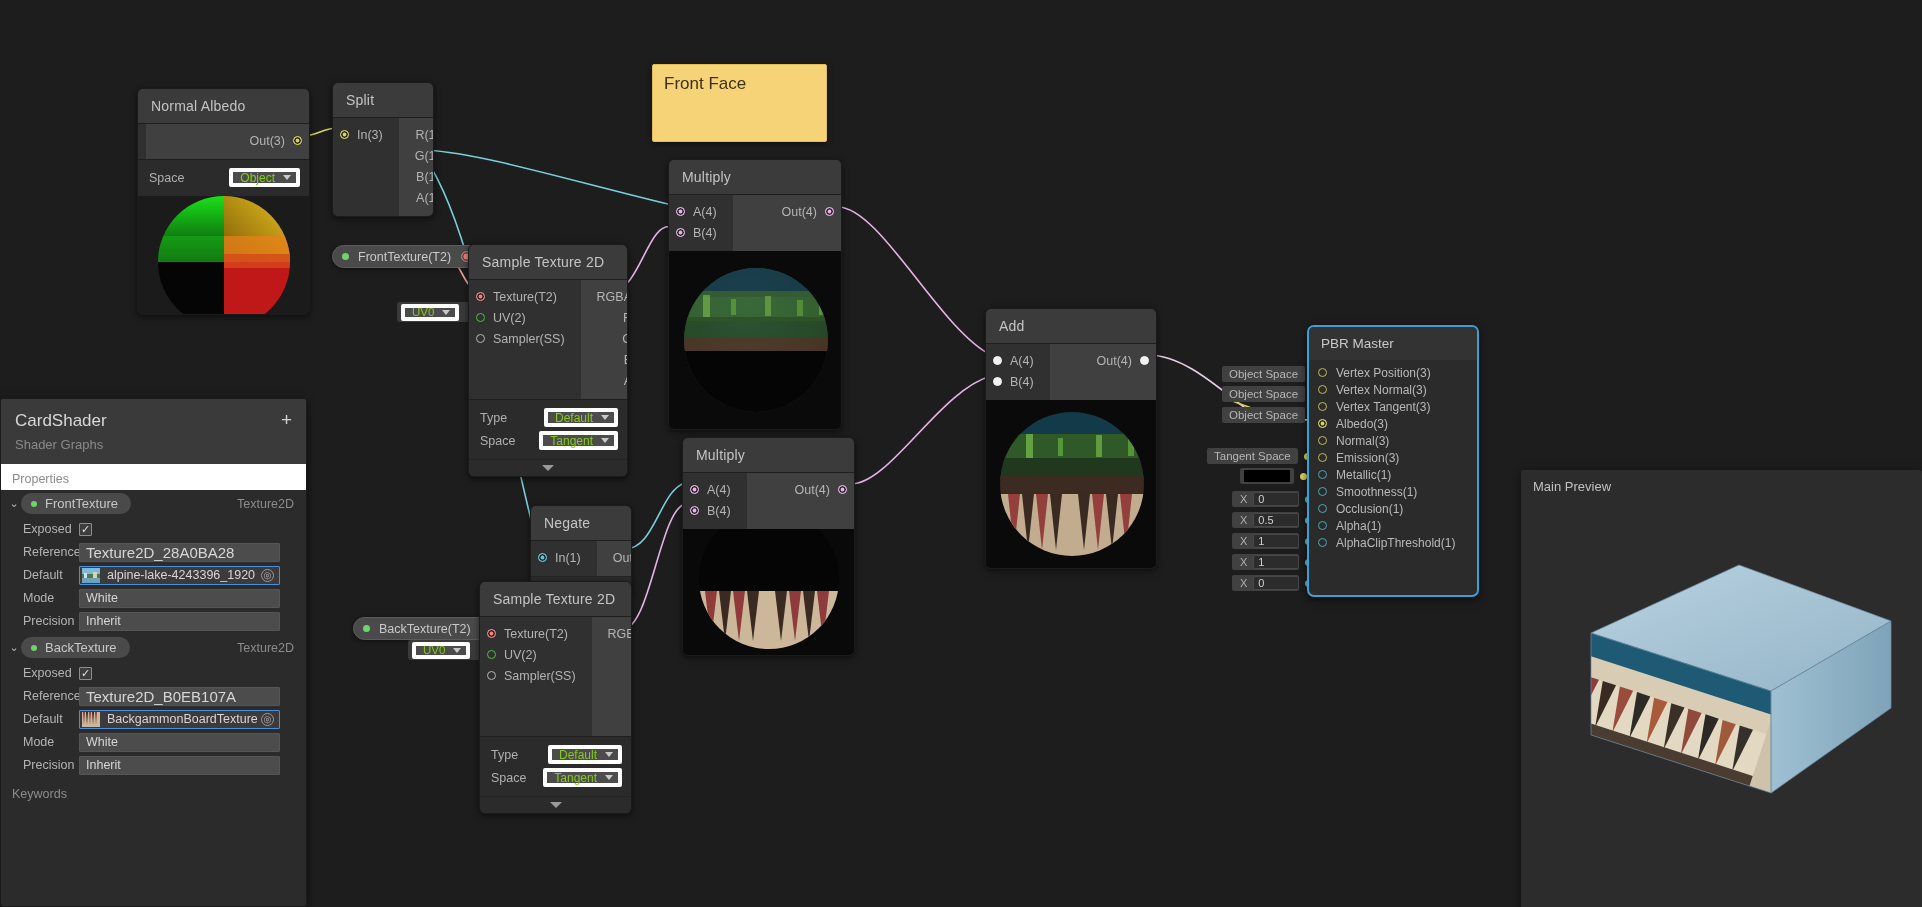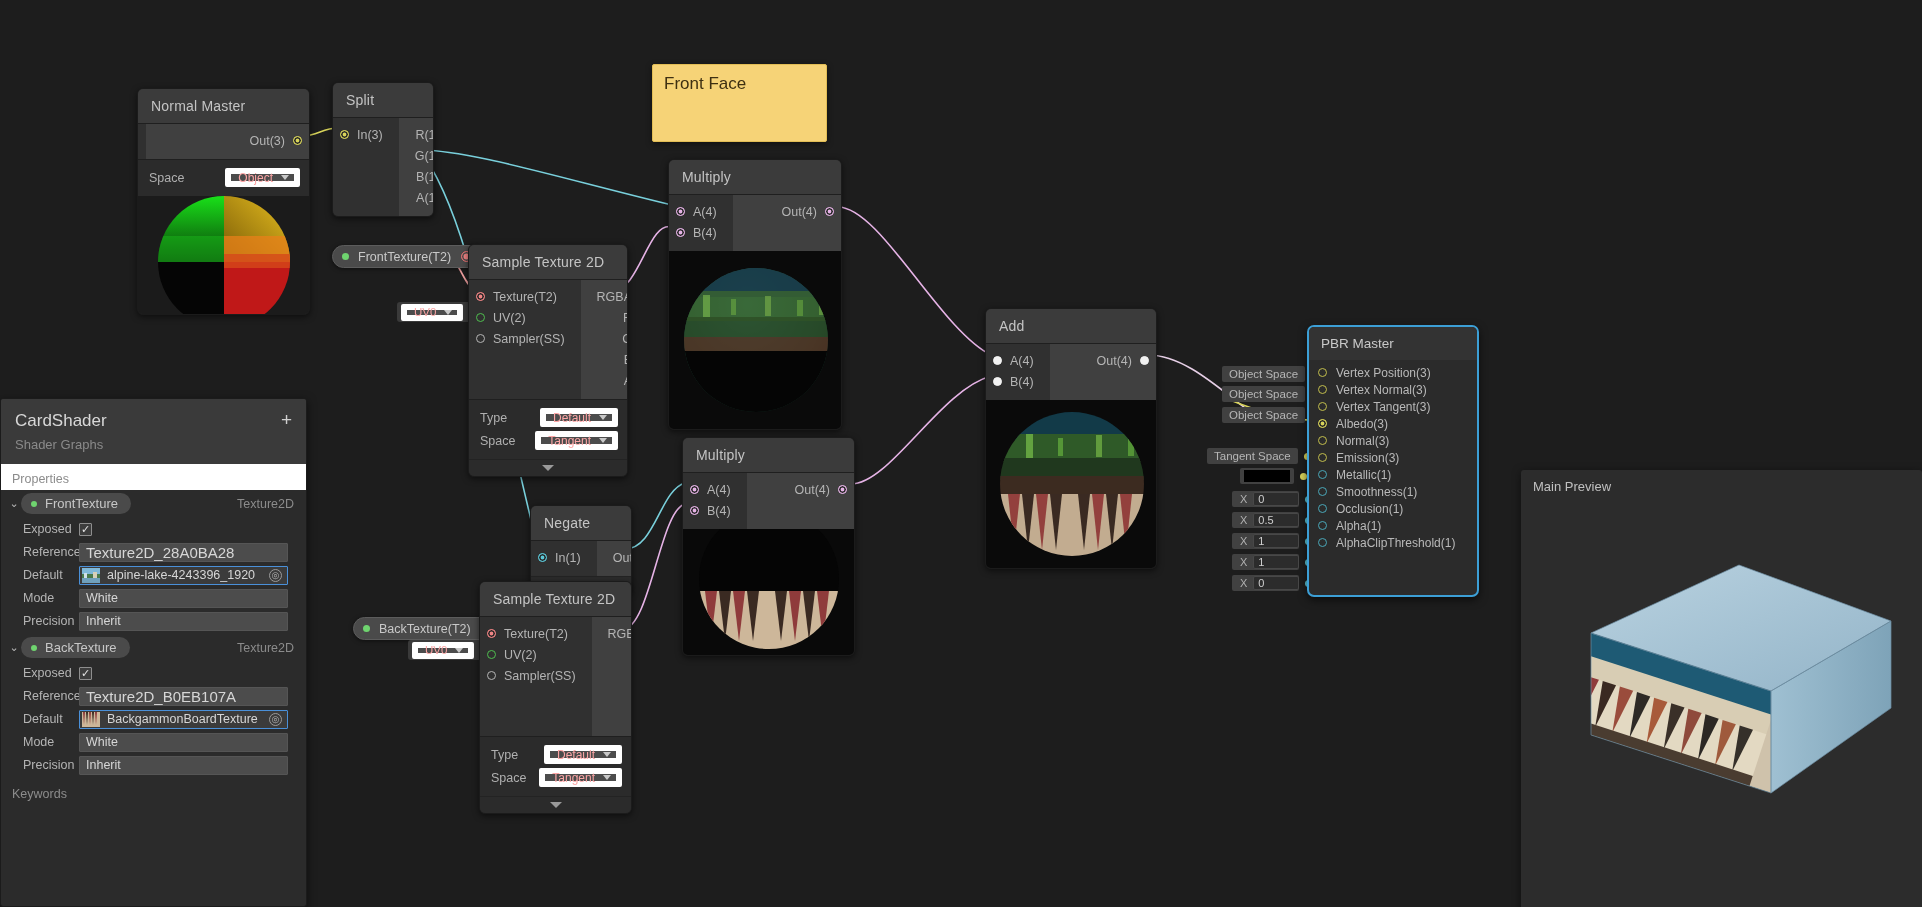--- a/index.html
+++ b/index.html
@@ -55,22 +55,22 @@
   .c-tex  { color:#f08585; border-color:#e06f6f; }
   .c-uv   { color:#62d862; border-color:#4fbd4f; }
   .c-white{ color:#f2f2f2; border-color:#e2e2e2; }
   .c-samp { color:#cfcfcf; border-color:#b5b5b5; }
 
   
   .ctrls { background:#2b2b2b; border-top:1px solid #1f1f1f; padding:5px 9px 6px 11px; }
   .ctrlrow { display:flex; align-items:center; height:21px; margin:2px 0; }
   .ctrlrow .lbl { color:#b0b0b0; font-size:12.5px; flex:1 1 auto; }
   .dd {
-    background:#4c4c4c; border:6px solid #ffffff; border-radius:2px;
-    color:#fca5a5; font-size:12px; height:19px; min-width:68px;
+    background:#4c4c4c; border:4px solid #ffffff; border-radius:2px;
+    color:#84cc16; font-size:12px; height:19px; min-width:68px;
     display:flex; align-items:center; padding:0 5px 0 7px; justify-content:space-between;
   }
   .dd .car { width:0;height:0;border-left:4px solid transparent;border-right:4px solid transparent;
              border-top:5px solid #c9c9c9; margin-left:8px; }
   .collapse {
     background:#2b2b2b; height:17px; display:flex; align-items:center; justify-content:center;
     border-top:1px solid #232323;
   }
   .collapse .chev { width:0;height:0;border-left:6px solid transparent;border-right:6px solid transparent;
                     border-top:6px solid #9a9a9a; }
@@ -142,21 +142,21 @@
   .bb-plus { position:absolute; right:14px; top:14px; color:#cfcfcf; font-size:19px; line-height:14px; }
   .bb-sect { color:#8c8c8c; font-size:12.5px; padding:8px 0 4px 11px; background:#ffffff; }
   .bb-propline { display:flex; align-items:center; padding:3px 0 3px 6px; }
   .bb-chev { width:14px; text-align:center; color:#b6b6b6; font-size:11px; }
   .prop-pill {
     display:inline-flex; align-items:center; background:#4a4a4a; border-radius:12px;
     height:21px; padding:0 13px 0 10px; color:#c7c7c7; font-size:13px;
   }
   .prop-pill .pdot { width:6px;height:6px;border-radius:50%;background:#6fd46f;margin-right:8px; }
   .prop-type { margin-left:auto; color:#8b8b8b; font-size:12.5px; padding-right:12px; }
-  .fieldrow { display:flex; align-items:center; height:22px; margin:1px 4px 1px 0; padding-left:22px; }
+  .fieldrow { display:flex; align-items:center; height:22px; margin:1px 12px 1px 0; padding-left:22px; }
   .fieldrow .flabel { color:#b4b4b4; font-size:12.5px; width:56px; flex:0 0 auto; }
   .check { width:13px;height:13px;border:1px solid #8e8e8e;background:#3d3d3d;border-radius:1px;
            display:flex;align-items:center;justify-content:center;color:#e4e4e4;font-size:11px;line-height:1; }
   .txtfield { background:#4c4c4c; border:1px solid #555; border-radius:1px; height:19px; flex:1 1 auto;
               color:#d6d6d6; font-size:15px; display:flex; align-items:center; padding:0 6px; margin-right:14px; }
   .objfield { background:#3b3b3b; border:1px solid #4a90d9; border-radius:1px; height:19px; flex:1 1 auto;
               color:#d6d6d6; font-size:12.5px; display:flex; align-items:center; padding:0 2px; margin-right:14px; }
   .objfield .thumb { width:18px;height:15px; margin-right:7px; flex:0 0 auto; }
   .objfield .oright { margin-left:auto; width:13px; height:13px; border-radius:50%;
                       border:1.4px solid #9a9a9a; display:flex;align-items:center;justify-content:center;
@@ -197,21 +197,21 @@
 
       <path d="M838,207 C880,207 940,330 991,355" stroke="#e6b3e6" stroke-width="1.6" fill="none"></path>
 
       <path d="M851,484 C890,484 940,390 991,376" stroke="#e6b3e6" stroke-width="1.6" fill="none"></path>
 
       <path d="M1148,355 C1190,355 1230,400 1262,420" stroke="#e6cfe6" stroke-width="1.6" fill="none"></path>
       <path d="M1230,400 C1260,412 1290,420 1310,420" stroke="#d8d45a" stroke-width="1.6" fill="none"></path>
     </svg>
 
     <div class="node" style="left:137px; top:88px; width:173px;">
-      <div class="title">Normal Master</div>
+      <div class="title">Normal Albedo</div>
       <div class="ports">
         <div class="incol" style="min-width:8px;"></div>
         <div class="outcol">
           <div class="port out">
             <span>Out(3)</span>
             <span class="dot filled c-vec3"></span>
           </div>
         </div>
       </div>
       <div class="ctrls">

